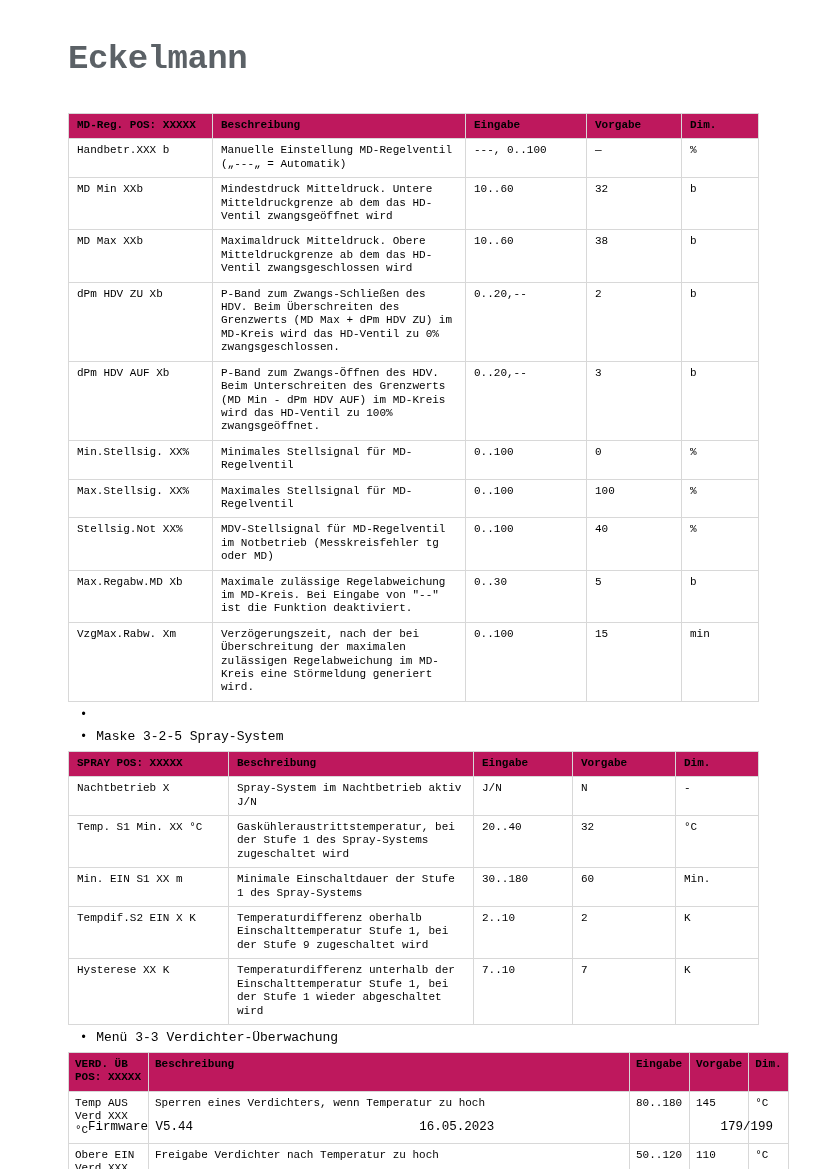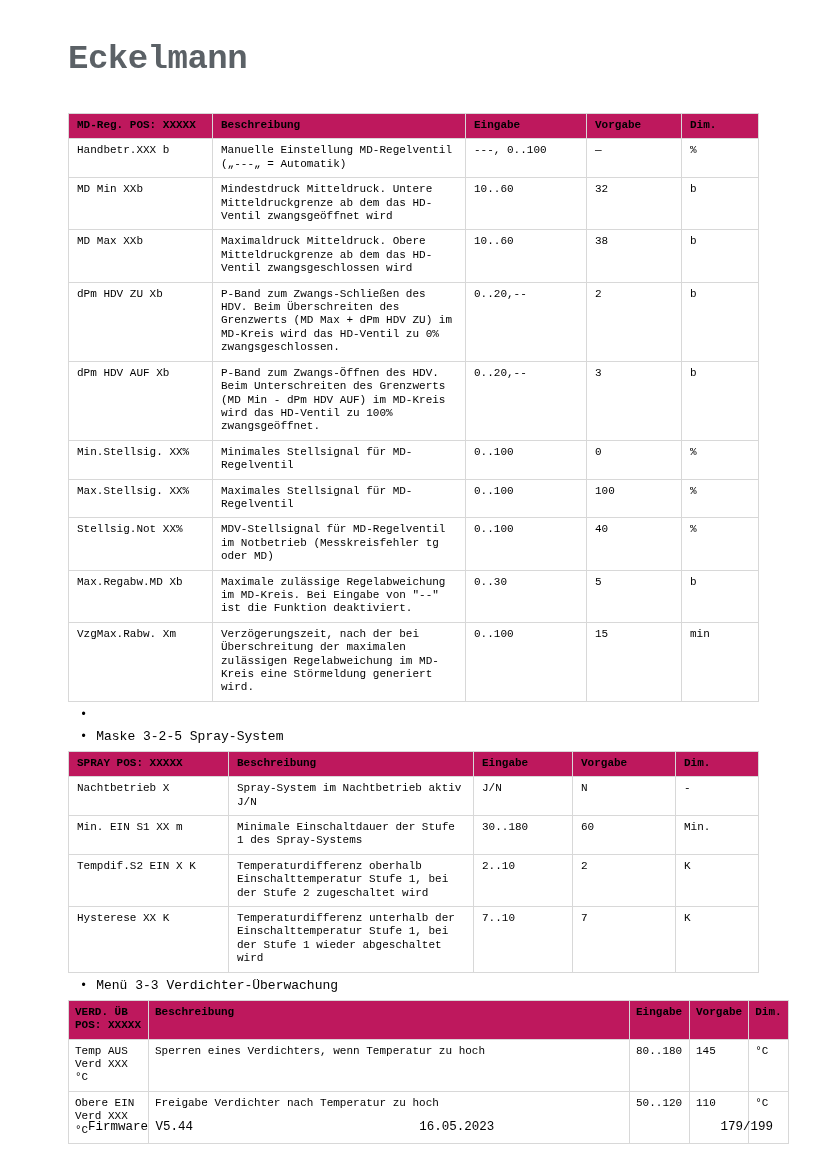--- a/index.html
+++ b/index.html
@@ -191,29 +191,36 @@
     </thead>
     <tbody>
         <tr>
           <td>Nachtbetrieb X</td>
           <td>Spray-System im Nachtbetrieb aktiv J/N</td>
           <td>J/N</td>
           <td>N</td>
           <td>-</td>
         </tr>
         <tr>
+          <td>Temp. S1 Min. XX °C</td>
+          <td>Gaskühleraustrittstemperatur, bei der Stufe 1 des Spray-Systems zugeschaltet wird</td>
+          <td>20..40</td>
+          <td>32</td>
+          <td>°C</td>
+        </tr>
+        <tr>
           <td>Min. EIN S1 XX m</td>
           <td>Minimale Einschaltdauer der Stufe 1 des Spray-Systems</td>
           <td>30..180</td>
           <td>60</td>
           <td>Min.</td>
         </tr>
         <tr>
           <td>Tempdif.S2 EIN X K</td>
-          <td>Temperaturdifferenz oberhalb Einschalttemperatur Stufe 1, bei der Stufe 2 zugeschaltet wird</td>
+          <td>Temperaturdifferenz oberhalb Einschalttemperatur Stufe 1, bei der Stufe 9 zugeschaltet wird</td>
           <td>2..10</td>
           <td>2</td>
           <td>K</td>
         </tr>
         <tr>
           <td>Hysterese XX K</td>
           <td>Temperaturdifferenz unterhalb der Einschalttemperatur Stufe 1, bei der Stufe 1 wieder abgeschaltet wird</td>
           <td>7..10</td>
           <td>7</td>
           <td>K</td>

